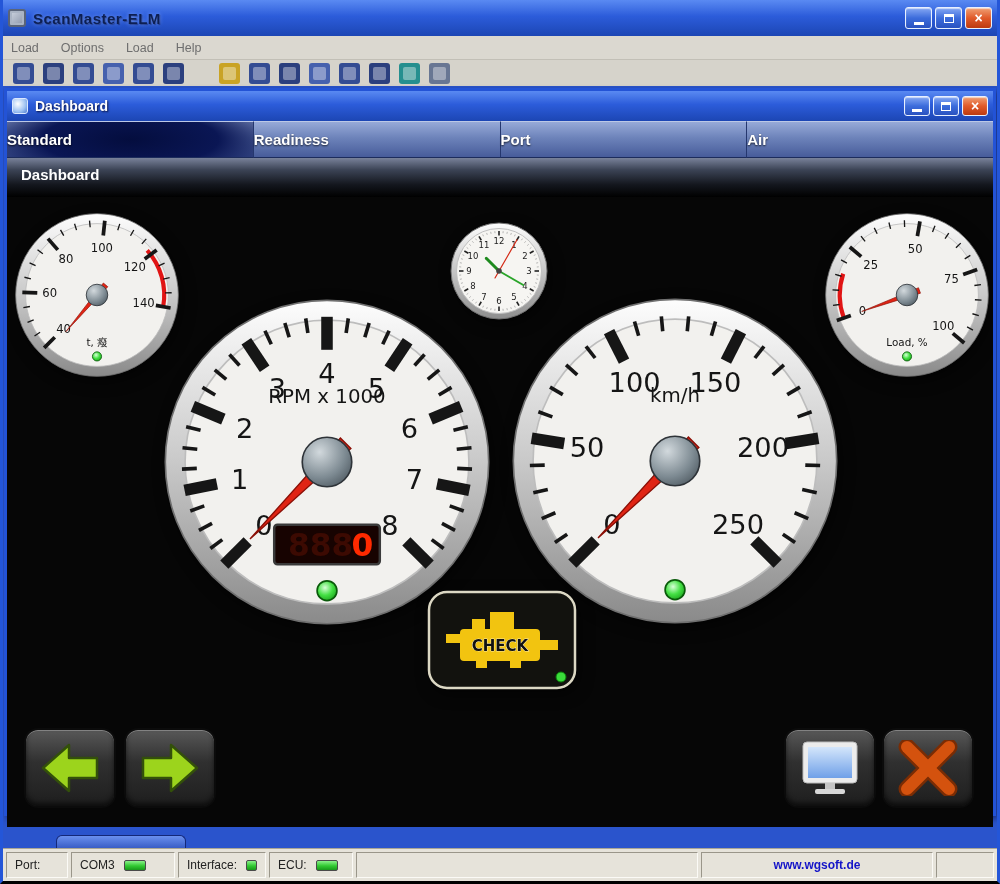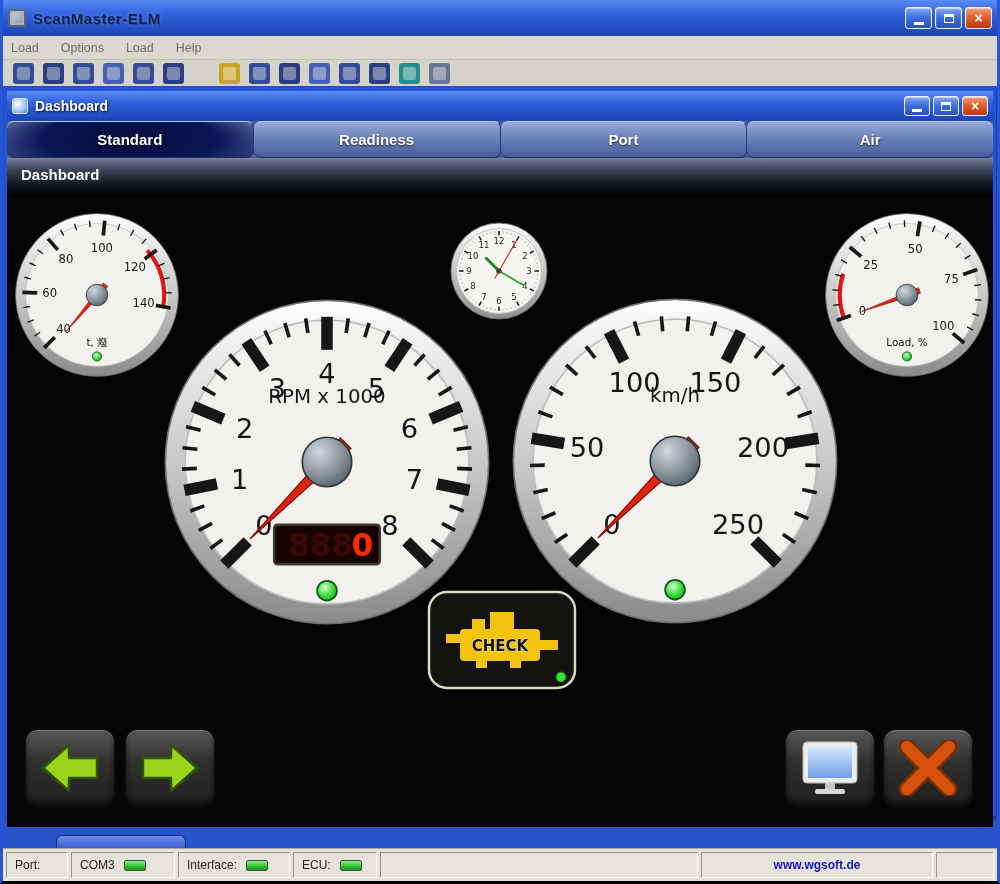--- a/index.html
+++ b/index.html
@@ -38,24 +38,24 @@
   
   .child{position:absolute;left:1px;top:88px;width:992px;height:728px;background:#7dd3fc;
       border:3px solid #2353d6;box-shadow:2px 3px 6px rgba(0,0,20,.45);}
   .cw-titlebar{height:30px;background:linear-gradient(180deg,#5a8af2 0%,#2c5cda 45%,#1c46b4 100%);
       display:flex;align-items:center;padding:0 5px;}
   .cw-icon{width:16px;height:16px;border-radius:3px;background:radial-gradient(circle at 35% 35%,#ffffff,#9ec2f2 60%,#4a7ad0);
       border:1px solid #dce8ff;}
   .cw-title{margin-left:7px;font-size:14px;font-weight:bold;color:#fff;text-shadow:1px 1px 2px rgba(0,0,30,.8);}
 
   .tabs{height:37px;display:flex;background:#4a5f9e;}
-  .tab{flex:1;line-height:36px;text-align:center;color:#fff;font-weight:bold;font-size:15px;cursor:pointer;
+  .tab{flex:1;line-height:36px;color:#fff;font-weight:bold;font-size:15px;cursor:pointer;
       background:linear-gradient(180deg,#97aad8 0%,#6d83ba 45%,#475c9a 100%);
       border-right:1px solid #25376e;border-top:1px solid #bcc8e6;border-bottom:1px solid #1c2c5c;
-      text-shadow:0 1px 2px rgba(0,0,0,.75);border-radius:7px;}
+      text-shadow:0 1px 2px rgba(0,0,0,.75);}
   .tab:last-child{border-right:none;}
   .tab.selected{background:
       radial-gradient(ellipse 72% 150% at 50% 50%,#040d3e 0%,#0a1654 50%,rgba(10,22,84,0) 98%),
       linear-gradient(180deg,#97aad8 0%,#6d83ba 45%,#475c9a 100%);}
 
   .subtitle{height:39px;background:linear-gradient(180deg,#79829a 0%,#3c4456 30%,#14171e 68%,#000 100%);
       color:#fff;font-weight:bold;font-size:15px;line-height:34px;padding-left:14px;}
 
   .dash-body{position:relative;height:630px;background:#060606;overflow:hidden;}
   .gauge-host{position:absolute;}
@@ -524,21 +524,21 @@
   <div class="mini-tab"></div>
 
   <div class="statusbar">
     <div class="sb-panel" style="width:62px">
       <span>Port:</span>
     </div>
     <div class="sb-panel" style="width:104px">
       <span>COM3</span>
       <span class="sb-led"></span>
     </div>
-    <div class="sb-panel" style="width:112px">
+    <div class="sb-panel" style="width:88px">
       <span>Interface:</span>
       <span class="sb-led"></span>
     </div>
     <div class="sb-panel" style="width:84px">
       <span>ECU:</span>
       <span class="sb-led"></span>
     </div>
     <div class="sb-panel sb-fill"></div>
     <div class="sb-panel sb-site">www.wgsoft.de</div>
     <div class="sb-panel sb-end"></div>

